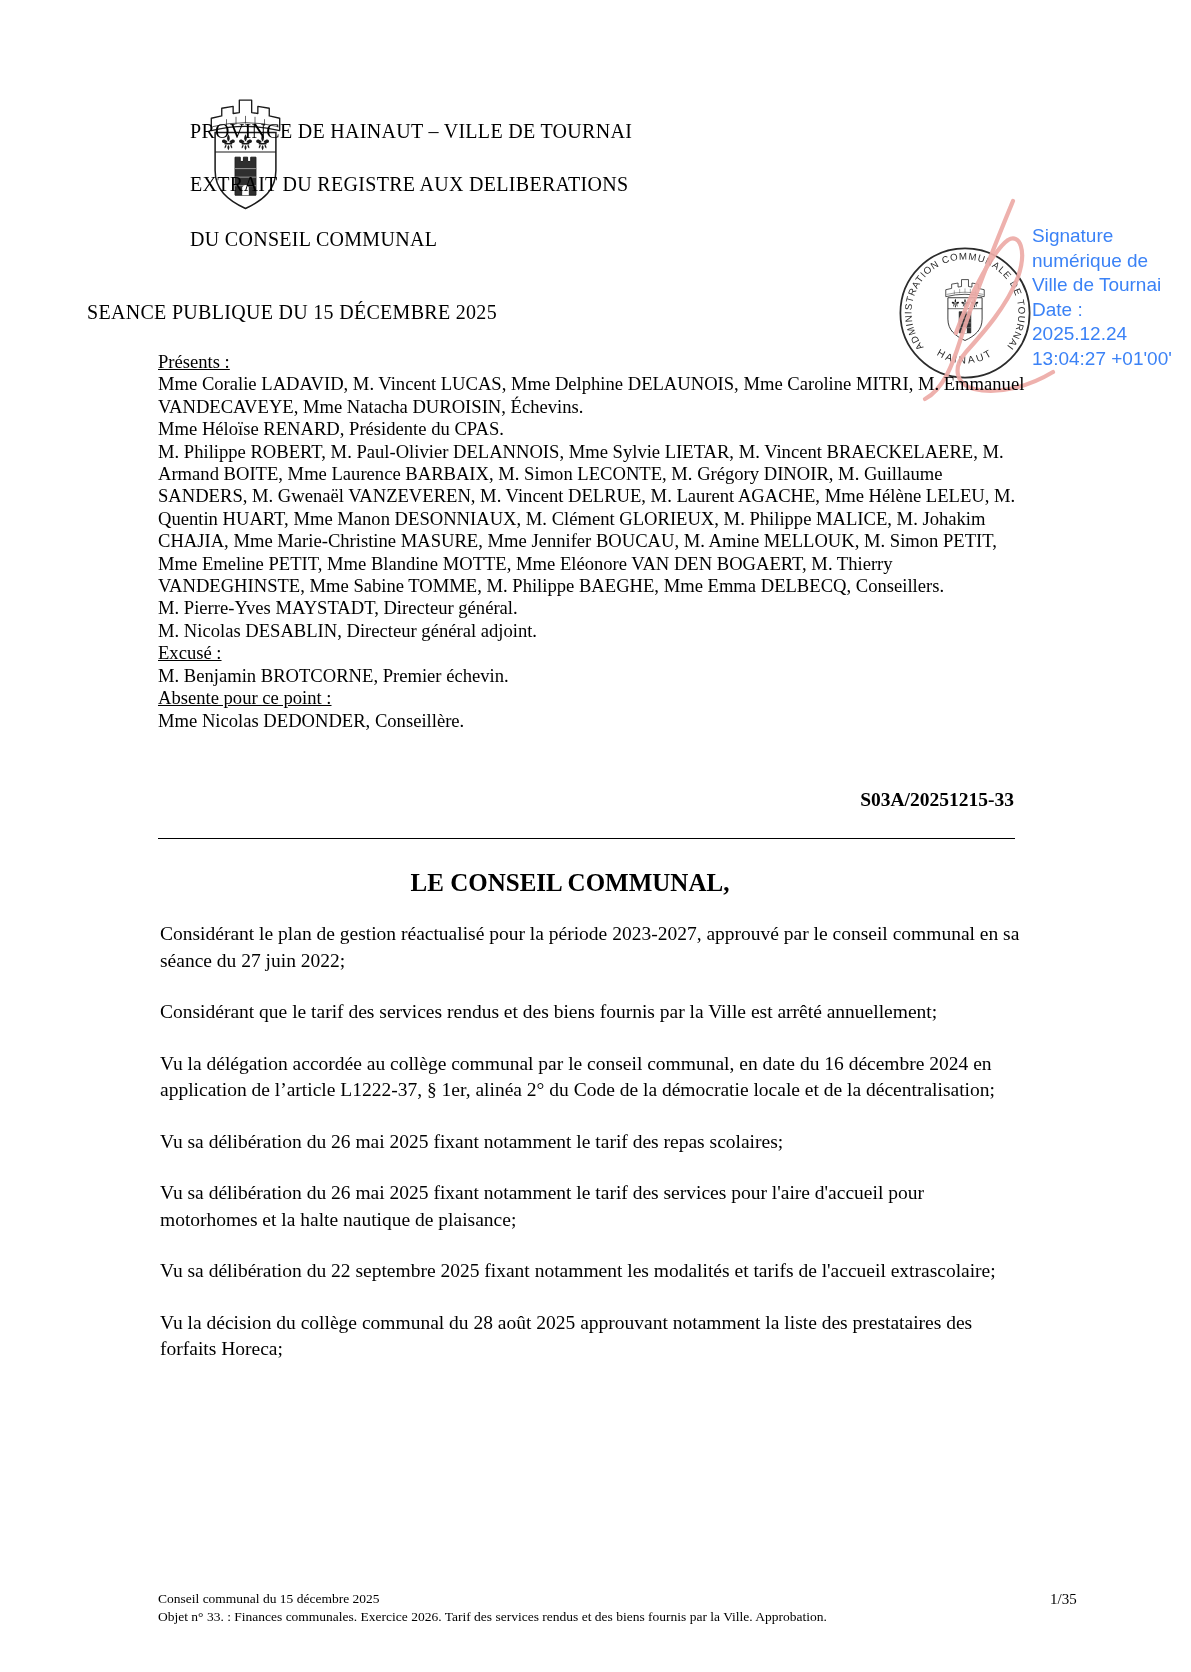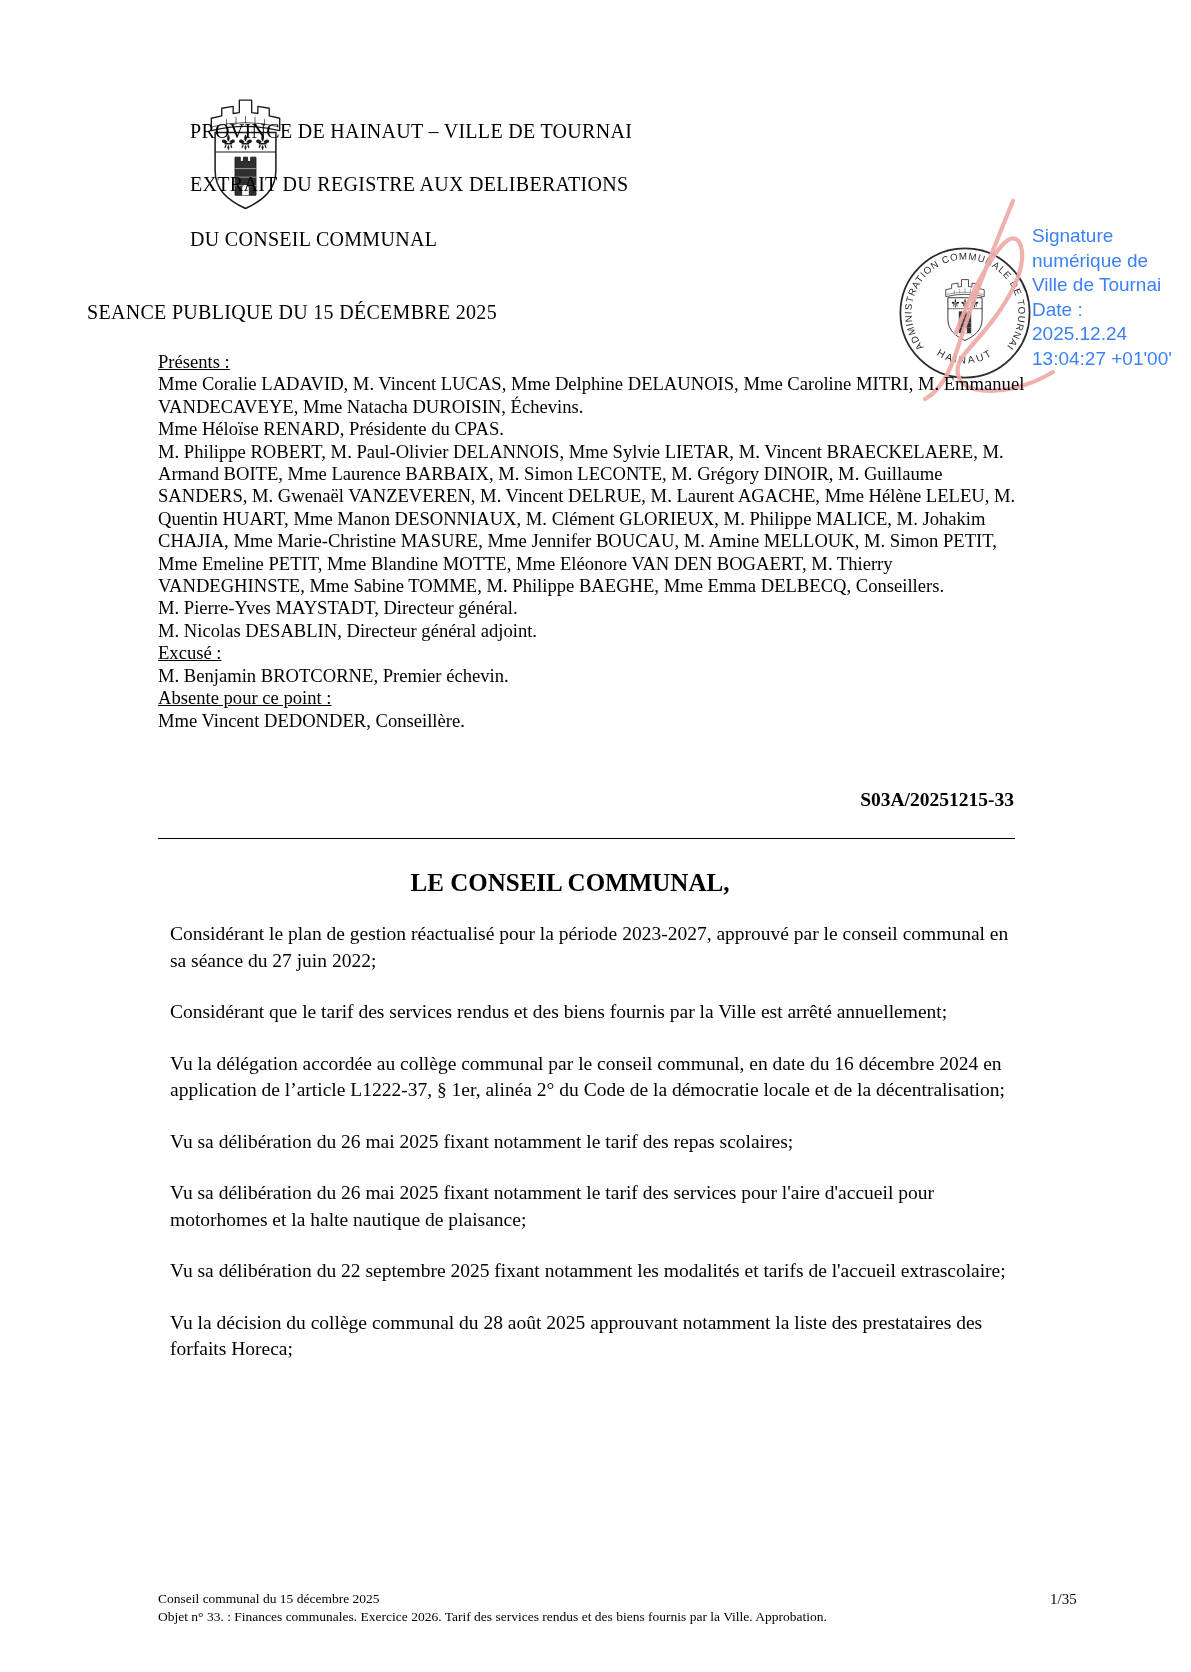--- a/index.html
+++ b/index.html
@@ -31,21 +31,21 @@
   
   .attendance{position:absolute;left:158px;top:351px;width:878px;font-size:18.6px;line-height:22.4px;}
   .attendance p{margin:0;}
   .att-label{font-weight:normal;text-decoration:underline;}
   
   .ref{position:absolute;left:158px;top:789px;width:856px;text-align:right;font-weight:bold;font-size:19.5px;}
   .divider{position:absolute;left:158px;top:838px;width:857px;border-top:1.7px solid #000;height:0;}
   .council-heading{position:absolute;left:142px;top:869px;width:856px;text-align:center;font-weight:bold;font-size:25px;}
   
   .bodytext{position:absolute;left:158px;top:921px;width:868px;font-size:19.5px;line-height:26.5px;}
-  .bodytext p{margin:0 0 25px 12px;}
+  .bodytext p{margin:0 0 25px 2px;}
   
   .footer{position:absolute;left:158px;top:1590px;width:900px;font-size:13.5px;line-height:18px;}
   .page-num{position:absolute;left:1050px;top:1591px;font-size:15px;}
   .seal-text{font-family:"Liberation Sans", sans-serif;fill:#2b2b2b;}
 </style>
 </head>
 <body>
 
 <svg width="0" height="0" style="position:absolute" aria-hidden="true">
   <defs>
@@ -119,21 +119,21 @@
   <div class="attendance">
     <p class="att-label">Présents :</p>
     <p>Mme Coralie LADAVID, M. Vincent LUCAS, Mme Delphine DELAUNOIS, Mme Caroline MITRI, M. Emmanuel VANDECAVEYE, Mme Natacha DUROISIN, Échevins.</p>
     <p>Mme Héloïse RENARD, Présidente du CPAS.</p>
     <p>M. Philippe ROBERT, M. Paul-Olivier DELANNOIS, Mme Sylvie LIETAR, M. Vincent BRAECKELAERE, M. Armand BOITE, Mme Laurence BARBAIX, M. Simon LECONTE, M. Grégory DINOIR, M. Guillaume SANDERS, M. Gwenaël VANZEVEREN, M. Vincent DELRUE, M. Laurent AGACHE, Mme Hélène LELEU, M. Quentin HUART, Mme Manon DESONNIAUX, M. Clément GLORIEUX, M. Philippe MALICE, M. Johakim CHAJIA, Mme Marie-Christine MASURE, Mme Jennifer BOUCAU, M. Amine MELLOUK, M. Simon PETIT, Mme Emeline PETIT, Mme Blandine MOTTE, Mme Eléonore VAN DEN BOGAERT, M. Thierry VANDEGHINSTE, Mme Sabine TOMME, M. Philippe BAEGHE, Mme Emma DELBECQ, Conseillers.</p>
     <p>M. Pierre-Yves MAYSTADT, Directeur général.</p>
     <p>M. Nicolas DESABLIN, Directeur général adjoint.</p>
     <p class="att-label">Excusé :</p>
     <p>M. Benjamin BROTCORNE, Premier échevin.</p>
     <p class="att-label">Absente pour ce point :</p>
-    <p>Mme Vincent DEDONDER, Conseillère.</p>
+    <p>Mme Nicolas DEDONDER, Conseillère.</p>
   </div>
 
   <div class="ref">S03A/20251215-33</div>
 
   <div class="divider"></div>
 
   <div class="council-heading">LE CONSEIL COMMUNAL,</div>
 
   <div class="bodytext">
     <p>Considérant le plan de gestion réactualisé pour la période 2023-2027, approuvé par le conseil communal en sa séance du 27 juin 2022;</p>

